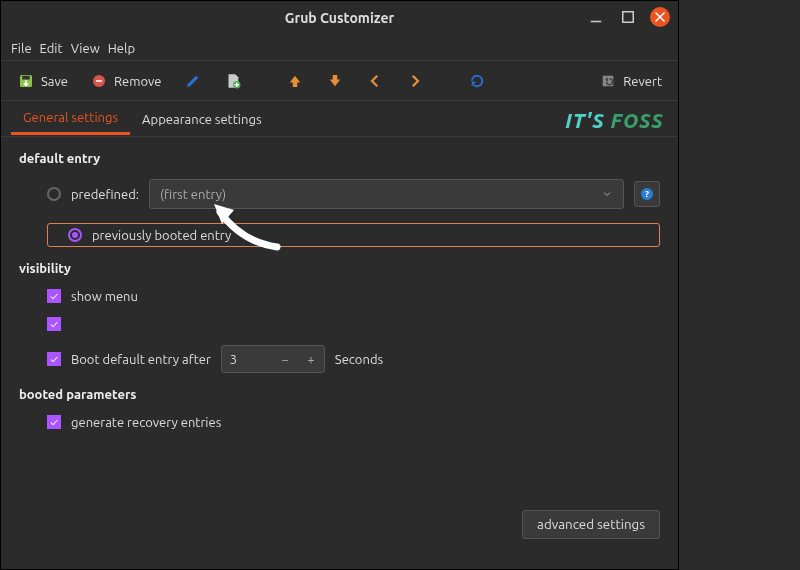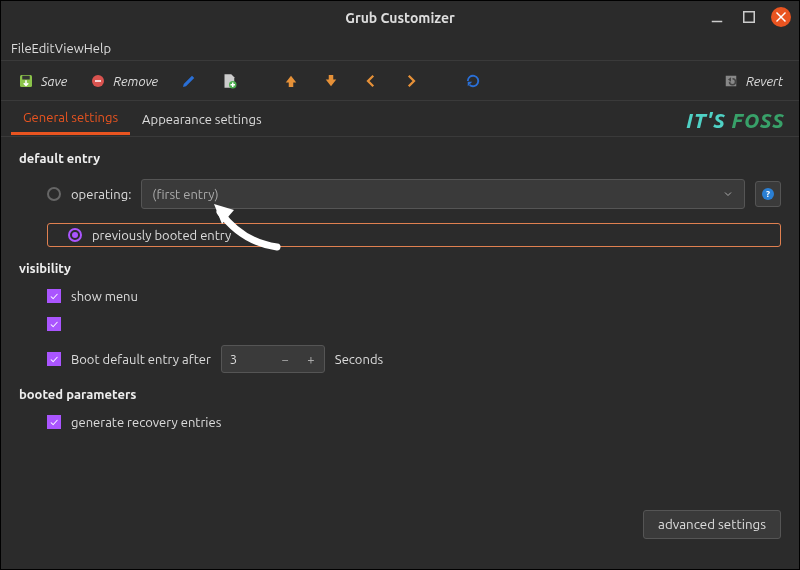--- a/index.html
+++ b/index.html
@@ -1,25 +1,25 @@
 <!DOCTYPE html>
 <html><head>
 <meta charset="utf-8">
 <style>
   * { box-sizing: border-box; margin: 0; padding: 0; font-family: "Ubuntu", "Segoe UI", sans-serif; }
   body { background: #2b2b2b; width: 800px; height: 570px; overflow: hidden; color: #ddd; font-size: 13px; }
-  .window { width: 800px; height: 570px; background: #2b2b2b; border: 1px solid #000; display: flex; flex-direction: column; }
+  .window { width: 679px; height: 570px; background: #2b2b2b; border: 1px solid #000; display: flex; flex-direction: column; }
   .titlebar { height: 34px; background: #2b2b2b; display: flex; align-items: center; justify-content: center; position: relative; }
   .title { color: #ddd; font-weight: 600; font-size: 14px; }
   .winbtns { position: absolute; right: 8px; top: 6px; display: flex; gap: 12px; align-items: center; }
   .winbtn { width: 20px; height: 20px; display: flex; align-items: center; justify-content: center; color: #ccc; }
   .winbtn.close { background: #e95420; border-radius: 50%; color: #fff; }
-  .menubar { height: 26px; display: flex; align-items: center; padding: 0 10px; gap: 0; color: #ddd; border-bottom: 1px solid #3a3a3a; }
+  .menubar { height: 26px; display: flex; align-items: center; padding: 0 10px; gap: 8px; color: #ddd; border-bottom: 1px solid #3a3a3a; }
   .toolbar { height: 40px; display: flex; align-items: center; padding: 0 10px; gap: 10px; border-bottom: 1px solid #3a3a3a; }
-  .tbtn { display: flex; align-items: center; gap: 6px; padding: 4px 6px; color: #ddd; font-style: italic; }
+  .tbtn { display: flex; align-items: center; gap: 6px; padding: 4px 6px; color: #ddd; }
   .spacer { flex: 1; }
   .tabs { height: 36px; display: flex; align-items: center; padding: 0 10px; border-bottom: 1px solid #3a3a3a; position: relative; }
   .tab { padding: 8px 12px; color: #ddd; }
   .tab.active { color: #e95420; border-bottom: 3px solid #e95420; }
   .itsfoss { position: absolute; right: 14px; top: 8px; font-weight: 900; font-size: 20px; font-style: italic; letter-spacing: 1px; }
   .itsfoss .its { color: #4fd1c5; }
   .itsfoss .foss { color: #38a169; }
   .content { flex: 1; padding: 14px 18px; display: flex; flex-direction: column; gap: 14px; position: relative; }
   .section-label { font-weight: 700; color: #eee; }
   .row { display: flex; align-items: center; gap: 10px; }
@@ -149,21 +149,21 @@
       <span class="its">IT'S</span> <span class="foss">FOSS</span>
     </div>
   </div>
 
   <div class="content">
 
     <div class="section-label">default entry</div>
 
     <div class="row indent">
       <span class="radio"></span>
-      <span>operating:</span>
+      <span>predefined:</span>
       <div class="dropdown">
         <span>(first entry)</span>
         <svg class="icon" viewBox="0 0 24 24" style="width:12px;height:12px">
             <path d="M6 9l6 6 6-6" fill="none" stroke="#aaa" stroke-width="2"></path>
           </svg>
       </div>
       <div class="help">
         <svg viewBox="0 0 24 24" style="width:16px;height:16px">
             <circle cx="12" cy="12" r="9" fill="#2a7fd4"></circle>
             <text x="12" y="17" text-anchor="middle" fill="#fff" font-size="14" font-weight="bold">?</text>

